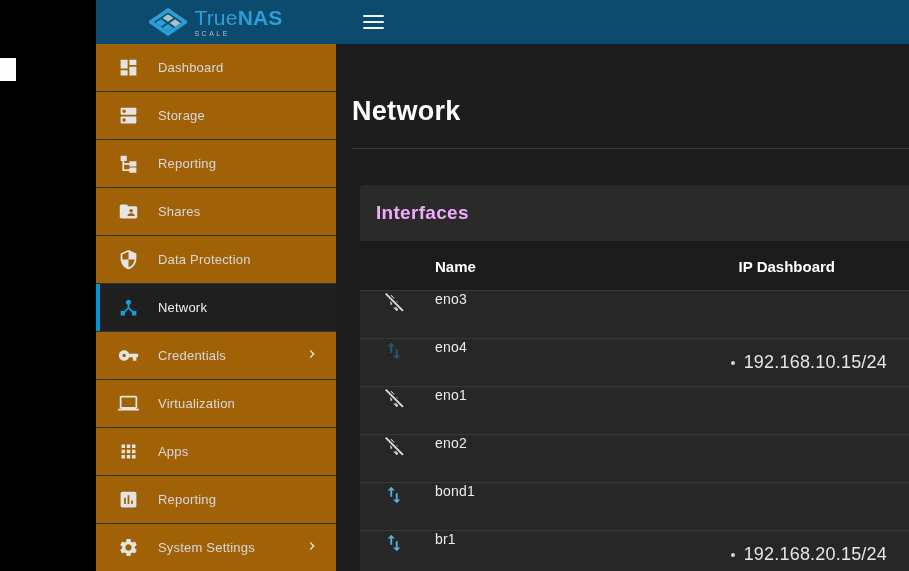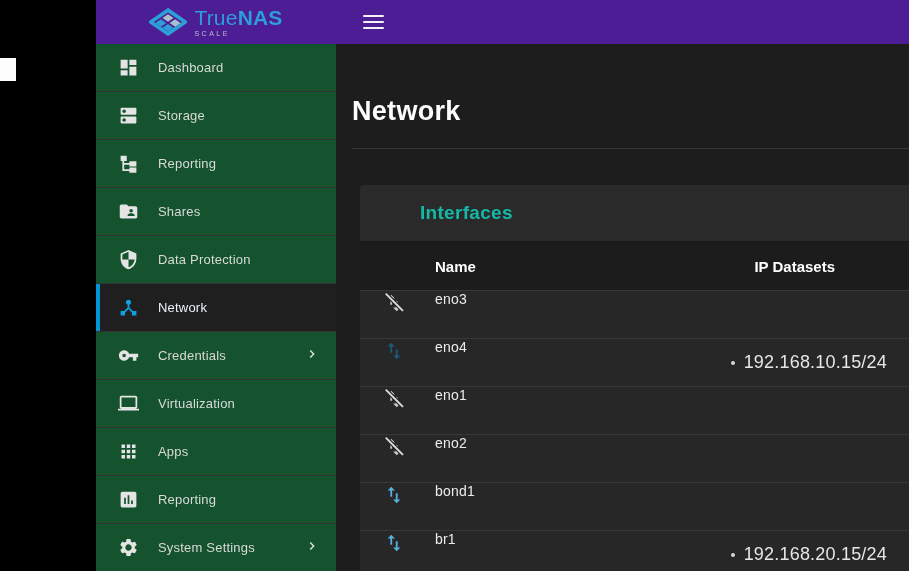--- a/index.html
+++ b/index.html
@@ -7,34 +7,34 @@
               font-family:"Liberation Sans", sans-serif; }
   .stage { position:relative; width:909px; height:571px; background:#000; }
 
   
   .left-strip { position:absolute; left:0; top:0; width:96px; height:571px; background:#000; }
   .white-box { position:absolute; left:0; top:58px; width:16px; height:23px; background:#fdfdfd; }
 
   .app { position:absolute; left:96px; top:0; width:813px; height:571px; display:flex; flex-direction:column; }
 
   
-  .topbar { height:44px; background:#4c1d95; display:flex; align-items:center; flex:0 0 44px; }
+  .topbar { height:44px; background:#0c4a6e; display:flex; align-items:center; flex:0 0 44px; }
   .brand { width:240px; display:flex; align-items:center; justify-content:center; gap:7px; cursor:pointer; }
   .brand-text { display:flex; flex-direction:column; line-height:1; }
   .brand-name { font-size:21px; color:#2d9fd8; letter-spacing:.2px; }
   .brand-name b { font-weight:700; }
   .brand-sub { font-size:7px; color:#b9c3c9; letter-spacing:2.5px; margin-top:2px; }
   .hamburger { margin-left:27px; width:21px; height:15px; display:flex; flex-direction:column;
                justify-content:space-between; cursor:pointer; }
   .hamburger span { display:block; height:2.4px; background:#f2f2f2; border-radius:1px; }
 
   .body-row { display:flex; flex:1; min-height:0; }
 
   
-  .sidebar { width:240px; flex:0 0 240px; background:#14532d; overflow:hidden; }
+  .sidebar { width:240px; flex:0 0 240px; background:#a16207; overflow:hidden; }
   .nav-item { position:relative; height:48px; display:flex; align-items:center;
               border-bottom:1px solid #333333; cursor:pointer; }
   .nav-icon { width:24px; height:24px; margin-left:20px; display:flex; align-items:center; justify-content:center; }
   .nav-icon svg { width:21px; height:21px; fill:#e4e4e4; }
   .nav-label { margin-left:18px; font-size:13px; color:#d9d9d9; letter-spacing:.2px; }
   .nav-chevron { margin-left:auto; margin-right:16px; display:none; }
   .nav-chevron svg { width:16px; height:16px; fill:#e4e4e4; }
   .nav-item.has-chevron .nav-chevron { display:block; }
   .nav-item.active { background:#1f1f1f; }
   .nav-item.active::before { content:""; position:absolute; left:0; top:0; bottom:0; width:4px; background:#0095d5; }
@@ -42,21 +42,21 @@
   .nav-item.active .nav-label { color:#e9f2f8; }
 
   
   .content { flex:1; background:#1d1d1d; min-width:0; }
   .page-title { margin:52px 0 0 16px; font-size:27px; font-weight:700; color:#fdfdfd; letter-spacing:.3px; }
   .title-divider { border:none; border-top:1px solid #373737; margin:21px 0 0 16px; }
 
   .card { margin:36px 0 0 24px; background:#272727; border-radius:4px 0 0 0; overflow:hidden; }
   .card-header { height:57px; background:#2a2a2a; display:flex; align-items:center; padding-left:16px;
                  border-bottom:1px solid #1a1a1a; }
-  .card-title { font-size:19px; font-weight:700; color:#14b8a6; letter-spacing:.3px;margin-left:44px; }
+  .card-title { font-size:19px; font-weight:700; color:#f0abfc; letter-spacing:.3px; }
   .thead { height:48px; background:#1c1c1c; display:flex; align-items:center;
            font-size:15px; font-weight:700; color:#ffffff; }
   .th-name { margin-left:75px; }
   .th-ip { margin-left:auto; margin-right:74px; }
   .trow { height:48px; background:#272727; border-top:1px solid #383838; display:flex; 
           cursor:pointer; }
   .if-icon { width:24px; height:24px; margin-left:22px; display:flex; align-items:center; justify-content:center; }
   .if-icon svg { width:22px; height:22px; }
   .if-name { margin-left:29px; font-size:14px; color:#ececec; letter-spacing:.2px; }
   .ip-cell { margin-left:auto; margin-right:22px; display:flex; align-items:center; gap:9px; }
@@ -219,21 +219,21 @@
       <main class="content">
         <h1 class="page-title">Network</h1>
         <hr class="title-divider">
 
         <section class="card">
           <div class="card-header">
             <span class="card-title">Interfaces</span>
           </div>
           <div class="thead">
             <span class="th-name">Name</span>
-            <span class="th-ip">IP Datasets</span>
+            <span class="th-ip">IP Dashboard</span>
           </div>
           <div id="iface-rows">
   <div class="trow">
     <span class="if-icon">
                   <svg viewBox="0 0 24 24">
                     <path d="M9 3L5 6.99h3V14h2V6.99h3L9 3zm7 14.01V10h-2v7.01h-3L15 21l4-3.99h-3z" fill="#c9c9c9"></path>
                     <line x1="2.6" y1="1.4" x2="22.2" y2="21" stroke="#272727" stroke-width="4.6"></line>
                     <line x1="3" y1="1.8" x2="21.8" y2="20.6" stroke="#dadada" stroke-width="2.2"></line>
                   </svg>
                 </span>

